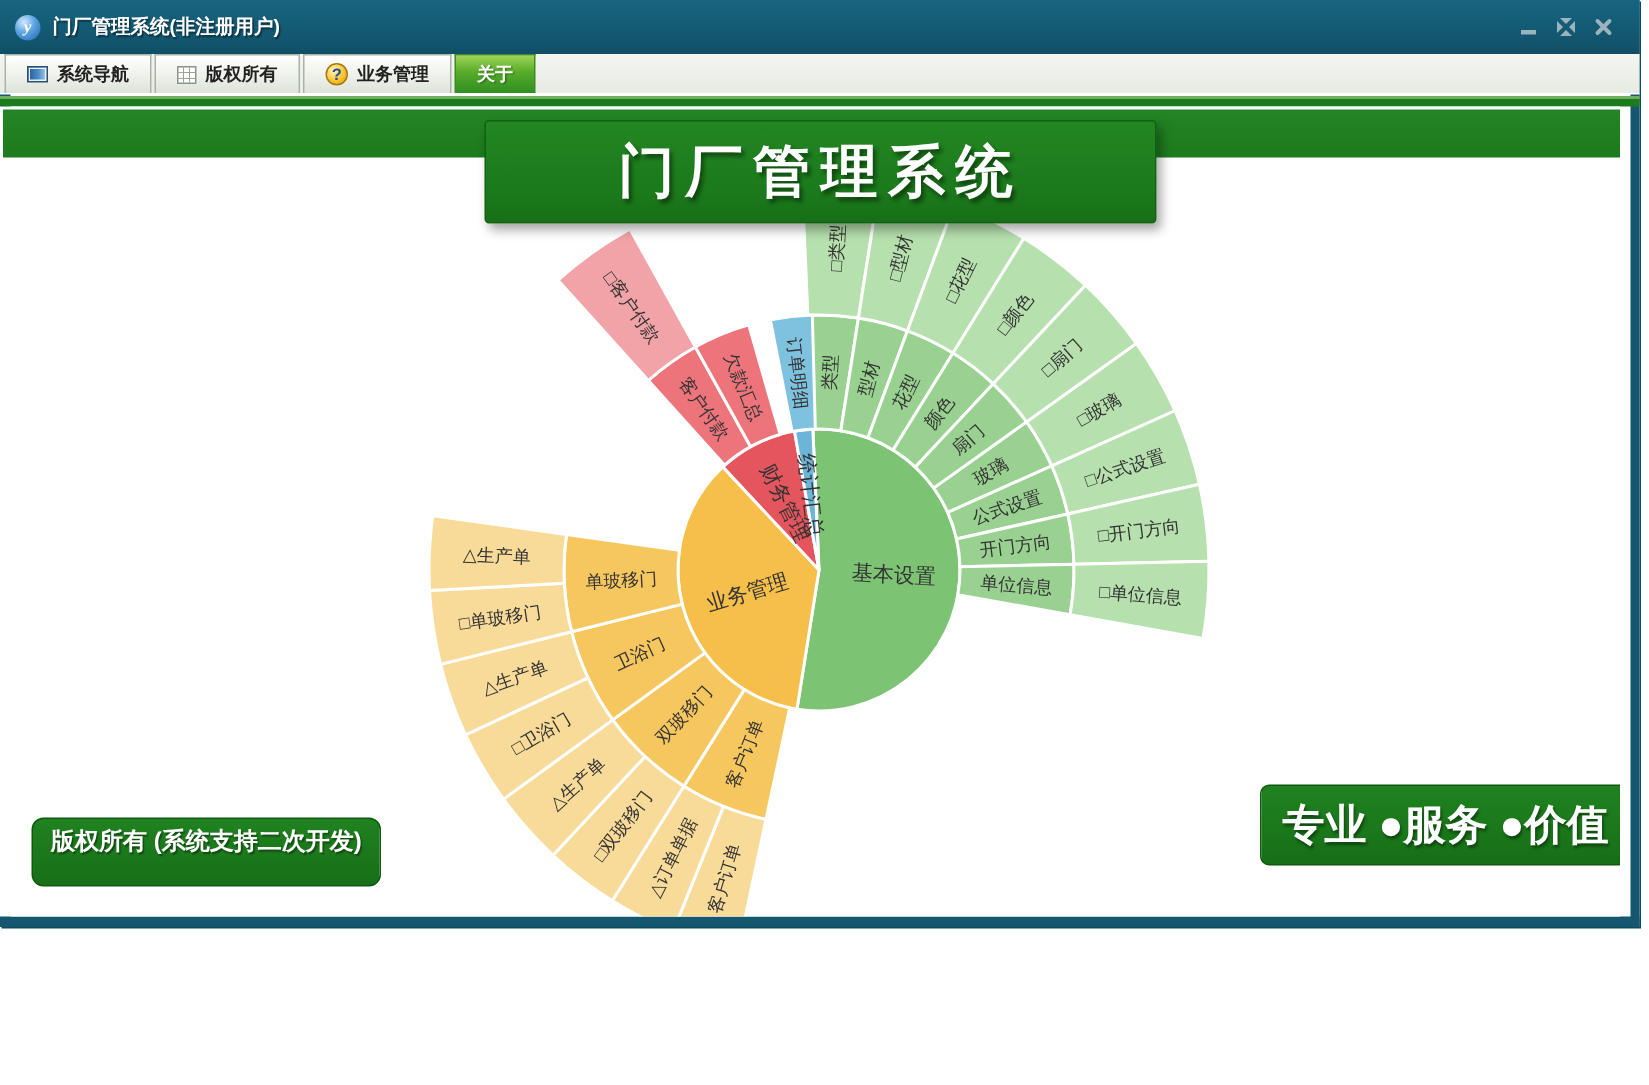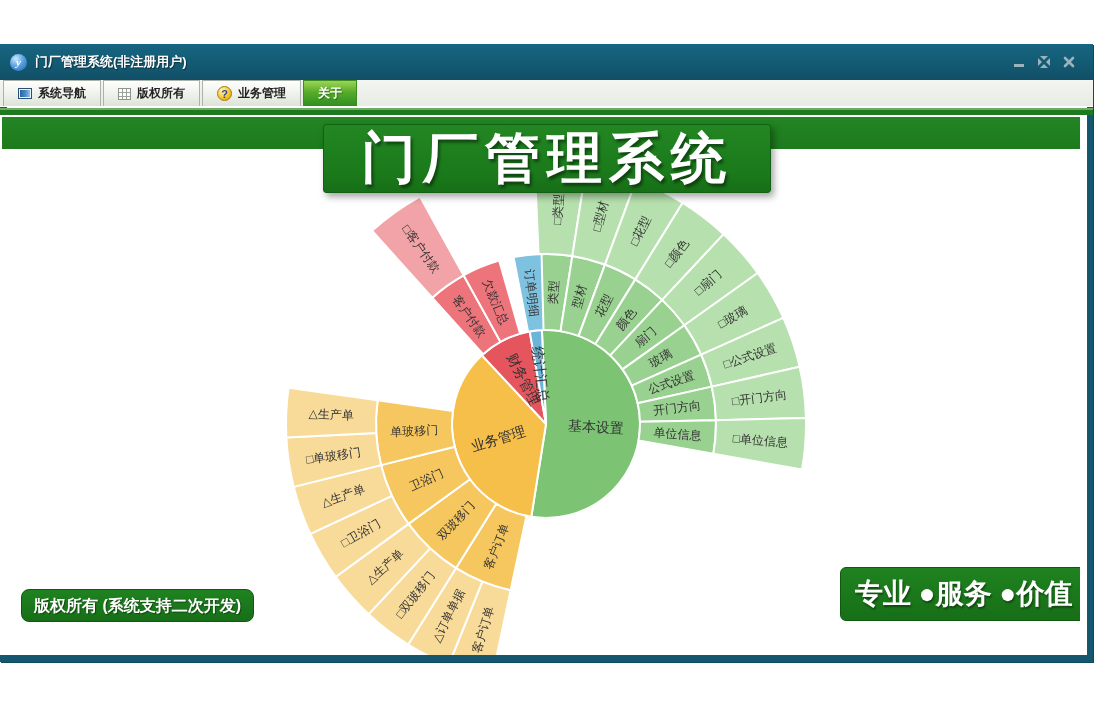--- a/index.html
+++ b/index.html
@@ -3,21 +3,20 @@
 <meta charset="utf-8">
 <style>
   * { margin:0; padding:0; box-sizing:border-box; }
   html,body { width:1099px; height:723px; background:#ffffff; font-family:"Liberation Sans","DejaVu Sans",sans-serif; overflow:hidden; }
 
   .window {
     position:absolute; left:0; top:0; width:1093px; height:618px;
     background:#ffffff;
     border-left:7px solid #14576f; border-right:6px solid #14576f; border-bottom:7px solid #14576f;
     box-shadow:1px 1px 0 #0d4a5f;
-    margin-top:44px;
   }
 
   
   .titlebar {
     position:absolute; left:-7px; top:0; width:1093px; height:36px;
     background:linear-gradient(180deg,#176581 0%,#135a73 55%,#114f66 100%);
     display:flex; align-items:center; padding:0 10px;
   }
   .app-logo {
     width:17px; height:17px; border-radius:50%;
@@ -86,25 +85,25 @@
   .slabel.l3 { font-size:12px; }
 
   .title-box {
     position:absolute; left:323px; top:9px; width:448px; height:69px;
     background:linear-gradient(180deg,#228622 0%,#1b7a1b 70%,#176f17 100%);
     border:1px solid #135f13; border-radius:3px;
     box-shadow:3px 4px 7px rgba(0,0,0,.35);
     display:flex; align-items:center; justify-content:center;
   }
   .title-box span {
-    color:#ffffff; font-size:55px; font-weight:bold; letter-spacing:7px;
+    color:#ffffff; font-size:38px; font-weight:bold; letter-spacing:7px;
     text-shadow:2px 3px 3px rgba(0,0,0,.45); white-space:nowrap;
   }
   .copyright {
-    position:absolute; left:21px; top:474px; height:33px;
+    position:absolute; left:21px; top:474px; height:46px;
     background:linear-gradient(180deg,#1f821f 0%,#176f17 100%);
     border:1px solid #0f5a0f; border-radius:8px;
     color:#fff; font-size:16px; font-weight:bold; line-height:31px; padding:0 12px;
     text-shadow:1px 1px 1px rgba(0,0,0,.4); white-space:nowrap;
   }
   .slogan {
     position:absolute; left:840px; top:452px; height:54px;
     background:linear-gradient(180deg,#1f821f 0%,#176f17 100%);
     border:1px solid #0f5a0f; border-radius:6px;
     color:#fff; font-size:28px; font-weight:bold; line-height:52px; padding:0 14px;

